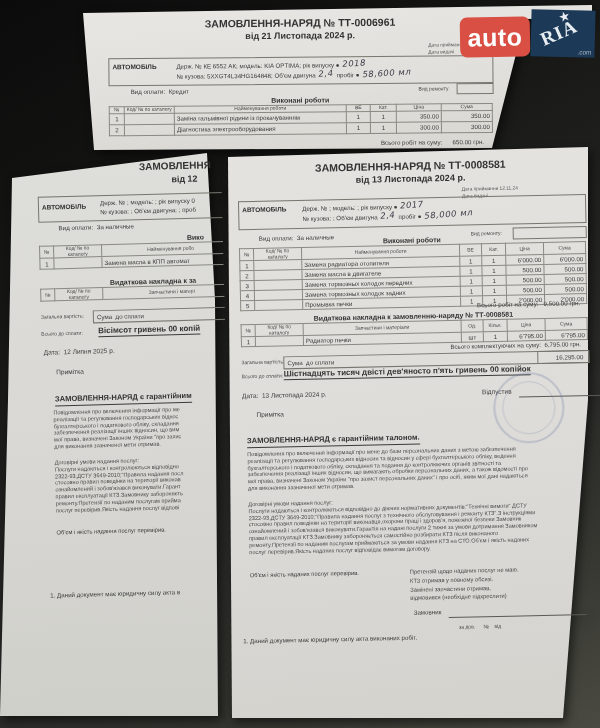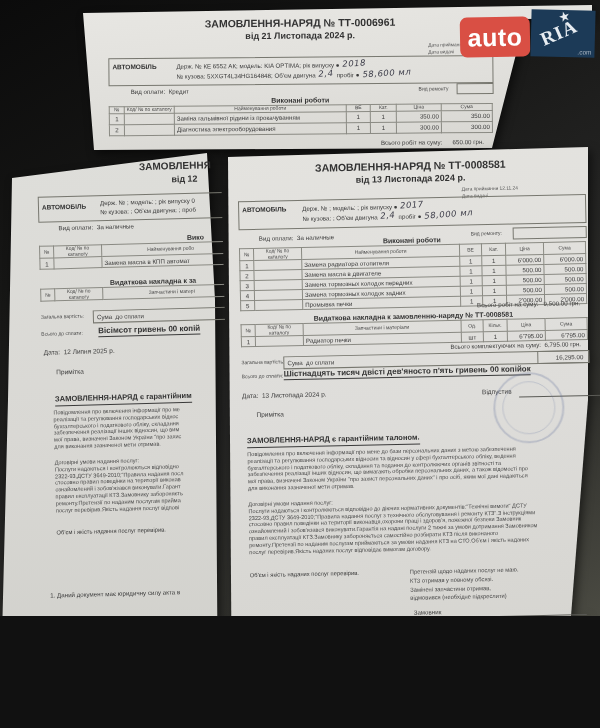--- a/index.html
+++ b/index.html
@@ -1,16 +1,16 @@
 <!DOCTYPE html>
 <html><head>
 <meta charset="utf-8">
 <style>
   html,body{margin:0;padding:0;background:#111;}
-  .stage{position:relative;width:600px;height:616px;overflow:hidden;
+  .stage{position:relative;width:600px;height:728px;overflow:hidden;
     background:linear-gradient(150deg,#0b0b0b 0%,#161615 30%,#232322 55%,#31312d 78%,#4a4a42 100%);
     font-family:"Liberation Sans",sans-serif;}
   .paper{position:absolute;filter:drop-shadow(3px 4px 5px rgba(0,0,0,.55));}
   .sheet{position:absolute;inset:0;}
   .pbgA{background:linear-gradient(175deg,#e8e7e3 0%,#e0dfdb 55%,#d6d5d0 100%);}
   .pbgB{background:linear-gradient(178deg,#dededa 0%,#d9d8d4 50%,#cfcfca 100%);}
   .pbgC{background:linear-gradient(175deg,#e4e3df 0%,#deddda 45%,#d3d2cd 100%);}
   .content{position:absolute;inset:0;}
   .t{position:absolute;color:#3d3d3d;font-size:6.2px;line-height:1.15;white-space:nowrap;}
   .b{font-weight:bold;color:#333;}

